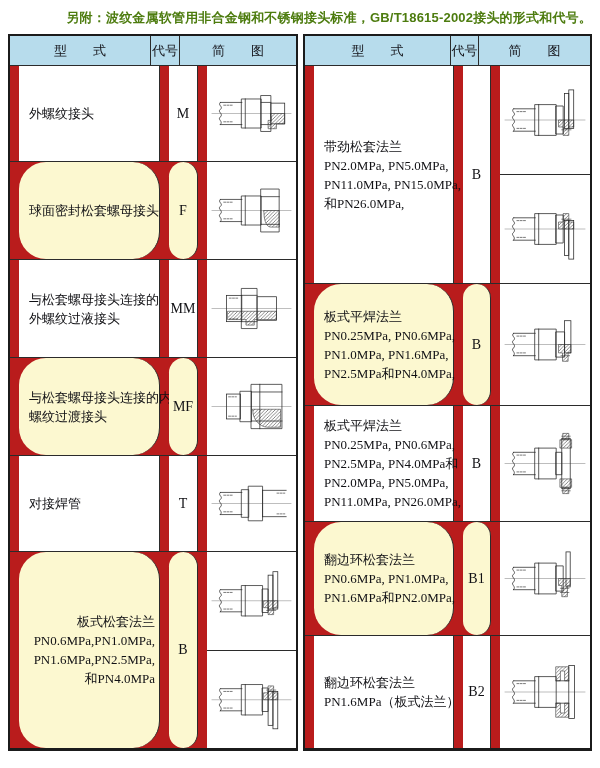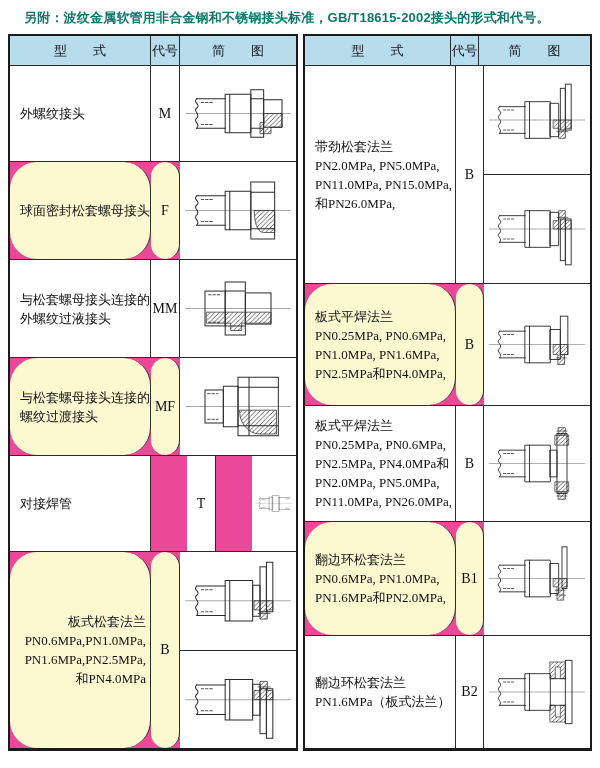--- a/index.html
+++ b/index.html
@@ -9,45 +9,46 @@
     font-family: "Liberation Serif", serif;
     color: #111;
     overflow: hidden;
   }
   .title {
     margin: 9px 8px 7px 24px;
     font-family: "Liberation Sans", sans-serif;
     font-weight: bold;
     font-size: 13px;
     letter-spacing: 0.2px;
-    color: #0f766e;
+    color: #4d7c0f;
     white-space: nowrap;
+    text-align: right;
   }
   .tables { display: flex; gap: 5px; margin: 0 8px; align-items: flex-start; }
-  .tbl { border: 2px solid #1b1b1b; border-bottom-width: 3px; background: #ec4899; }
+  .tbl { border: 2px solid #1b1b1b; border-bottom-width: 3px; background: #b91c1c; }
   .tbl.left  { width: 290px; }
   .tbl.right { width: 289px; }
   .hdr { display: flex; height: 30px; background: #b7dcec; border-bottom: 1px solid #2b2b2b; }
   .hcell {
     display: flex; align-items: center; justify-content: center;
     font-size: 13px; color: #14141a; border-right: 1px solid #2b2b2b;
   }
   .left  .w-type { width: 141px; } .left  .w-code { width: 29px; }
   .right .w-type { width: 146px; } .right .w-code { width: 28px; }
   .w-diag { flex: 1; border-right: none; }
   .row { display: flex; border-bottom: 1px solid #2b2b2b; }
   .row:last-child { border-bottom: none; }
-  .cell { border-right: 1px solid #2b2b2b; background: #fff; }
+  .cell { border-right: 1px solid #2b2b2b; background: #fff; margin-left: 9px; }
   .cell.type {
     display: flex; flex-direction: column; justify-content: center;
     padding: 2px 4px 2px 10px;
     font-size: 13px; line-height: 19px; color: #101014;
   }
   .left  .cell.type { width: 141px; }
-  .right .cell.type { width: 151px; }
+  .right .cell.type { width: 140px; }
   .cell.code {
     display: flex; align-items: center; justify-content: center;
     font-size: 14px; color: #101014;
   }
   .left  .cell.code { width: 29px; }
   .right .cell.code { width: 28px; }
   .cell.diag { flex: 1; border-right: none; display: flex; flex-direction: column; padding: 0; }
   .row.hl .cell.type, .row.hl .cell.code { background: #fcf8d0; border-radius: 27px; }
   .dwrap { flex: 1; display: flex; align-items: center; justify-content: center; padding: 2px 3px; min-height: 0; }
   .dwrap + .dwrap { border-top: 1px solid #2b2b2b; }
@@ -173,21 +174,21 @@
                   <rect x="24" y="28" width="20" height="36"></rect>
                   <path d="M27 32 H38 M27 60 H38" stroke-dasharray="2.5 2.2" stroke-width="0.9"></path>
                   <path d="M44 24 H60 V68 H44 Z"></path>
                   <path d="M60 14 H104 V78 H60 Z M60 25 H104 M60 67 H104 M72 14 V78"></path>
                   <path d="M62 50 H102 V76 H84 C70 76 62 62 62 54 Z" fill="url(#h3)" stroke-width="0.8"></path>
                 </g>
               </svg>
             </div>
           </div>
         </div>
-        <div class="row" style="height: 96px; gap: 36px;">
+        <div class="row" style="height: 96px;">
           <div class="cell type">
             <div class="tline">对接焊管</div>
           </div>
           <div class="cell code">
             <span>T</span>
           </div>
           <div class="cell diag">
             <div class="dwrap">
               <svg viewBox="0 0 120 92" preserveAspectRatio="xMidYMid meet">
                 <defs>

